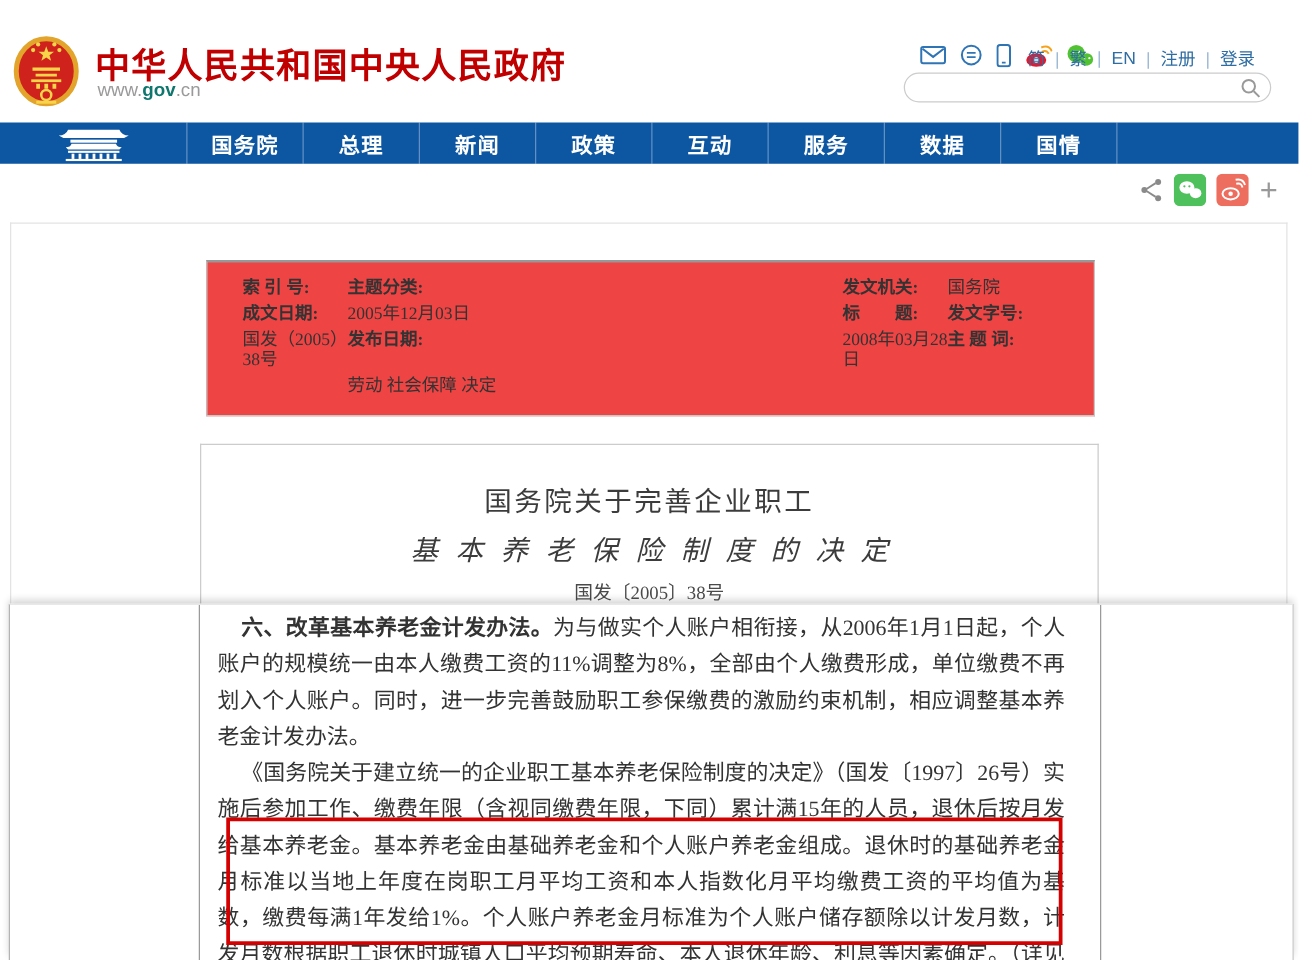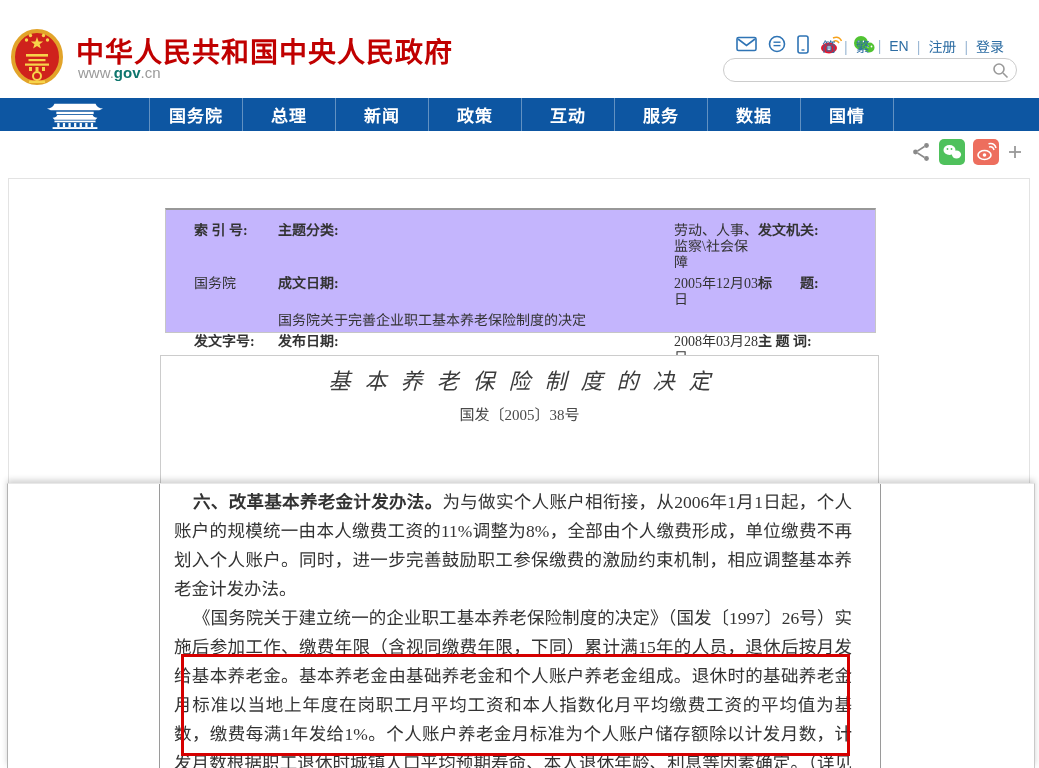--- a/index.html
+++ b/index.html
@@ -42,21 +42,21 @@
   .crumbs a { color:#333; text-decoration:none; cursor:pointer; }
   .crumbs a.home { font-weight:bold; }
   .crumbs a + a::before { content:"\FF1E"; font-size:11px; color:#999; margin:0 9px; font-weight:normal; }
   .crumb-tools { position:absolute; left:912px; top:139px; display:flex; align-items:center; gap:8px; }
   .crumb-tools .cticon { cursor:pointer; display:inline-flex; }
 
   
   .top-wrap { position:absolute; left:8px; top:178px; width:1022px; height:305px;
               border:1px solid #e3e3e3; border-bottom:none; background:#fff; }
   .meta-box { position:absolute; left:165px; top:208px; width:711px; height:125px;
-              border:1px solid #c6c6c6; border-top:2px solid #989898; background:#c4b5fd;
+              border:1px solid #c6c6c6; border-top:2px solid #989898; background:#ef4444;
               padding:13px 0 0 28px; font-size:14px; }
   .meta-grid { display:grid; grid-template-columns:84px 396px 84px auto; row-gap:5px; line-height:16px; }
   .meta-grid .lb { font-weight:bold; color:#333; white-space:pre; }
   .meta-grid .vl { color:#333; }
   .meta-grid .span3 { grid-column:2 / 5; }
 
   .title-box { position:absolute; left:160px; top:355px; width:719px; height:128px;
                border:1px solid #ccc; border-bottom:none; background:#fff; text-align:center; }
   .doc-title-1 { margin-top:27px; font-size:22px; color:#3c3c3c; letter-spacing:2px; }
   .doc-title-2 { margin-top:7px; font-size:22px; color:#3c3c3c; letter-spacing:14px; text-indent:14px;font-style:italic; }
@@ -230,39 +230,40 @@
         </svg>
     </span>
   </div>
 
   <div class="top-wrap"></div>
 
   <div class="meta-box">
     <div class="meta-grid">
       <div class="lb">索 引 号:</div>
       <div class="lb">主题分类:</div>
-      <div class="vl">劳动、人事、监察\社会保障</div>
 
       <div class="lb">发文机关:</div>
       <div class="vl">国务院</div>
       <div class="lb">成文日期:</div>
       <div class="vl">2005年12月03日</div>
 
       <div class="lb">标　　题:</div>
-      <div class="vl span3">国务院关于完善企业职工基本养老保险制度的决定</div>
 
       <div class="lb">发文字号:</div>
+      <div class="vl">国发（2005）38号</div>
       <div class="lb">发布日期:</div>
       <div class="vl">2008年03月28日</div>
 
       <div class="lb">主 题 词:</div>
+      <div class="vl span3">劳动 社会保障 决定</div>
     </div>
   </div>
 
   <div class="title-box">
+    <div class="doc-title-1">国务院关于完善企业职工</div>
     <div class="doc-title-2">基本养老保险制度的决定</div>
     <div class="doc-number">国发〔2005〕38号</div>
   </div>
 
   <div class="doc-panel">
     <div class="doc-inner-borders"></div>
     <div class="doc-body">
       <p><span class="lead">六、改革基本养老金计发办法。</span><span>为与做实个人账户相衔接，从2006年1月1日起，个人账户的规模统一由本人缴费工资的11%调整为8%，全部由个人缴费形成，单位缴费不再划入个人账户。同时，进一步完善鼓励职工参保缴费的激励约束机制，相应调整基本养老金计发办法。</span></p>
       <p><span>《国务院关于建立统一的企业职工基本养老保险制度的决定》（国发〔1997〕26号）实施后参加工作、缴费年限（含视同缴费年限，下同）累计满15年的人员，退休后按月发给基本养老金。基本养老金由基础养老金和个人账户养老金组成。退休时的基础养老金月标准以当地上年度在岗职工月平均工资和本人指数化月平均缴费工资的平均值为基数，缴费每满1年发给1%。个人账户养老金月标准为个人账户储存额除以计发月数，计发月数根据职工退休时城镇人口平均预期寿命、本人退休年龄、利息等因素确定。（详见附件）</span></p>
     </div>

